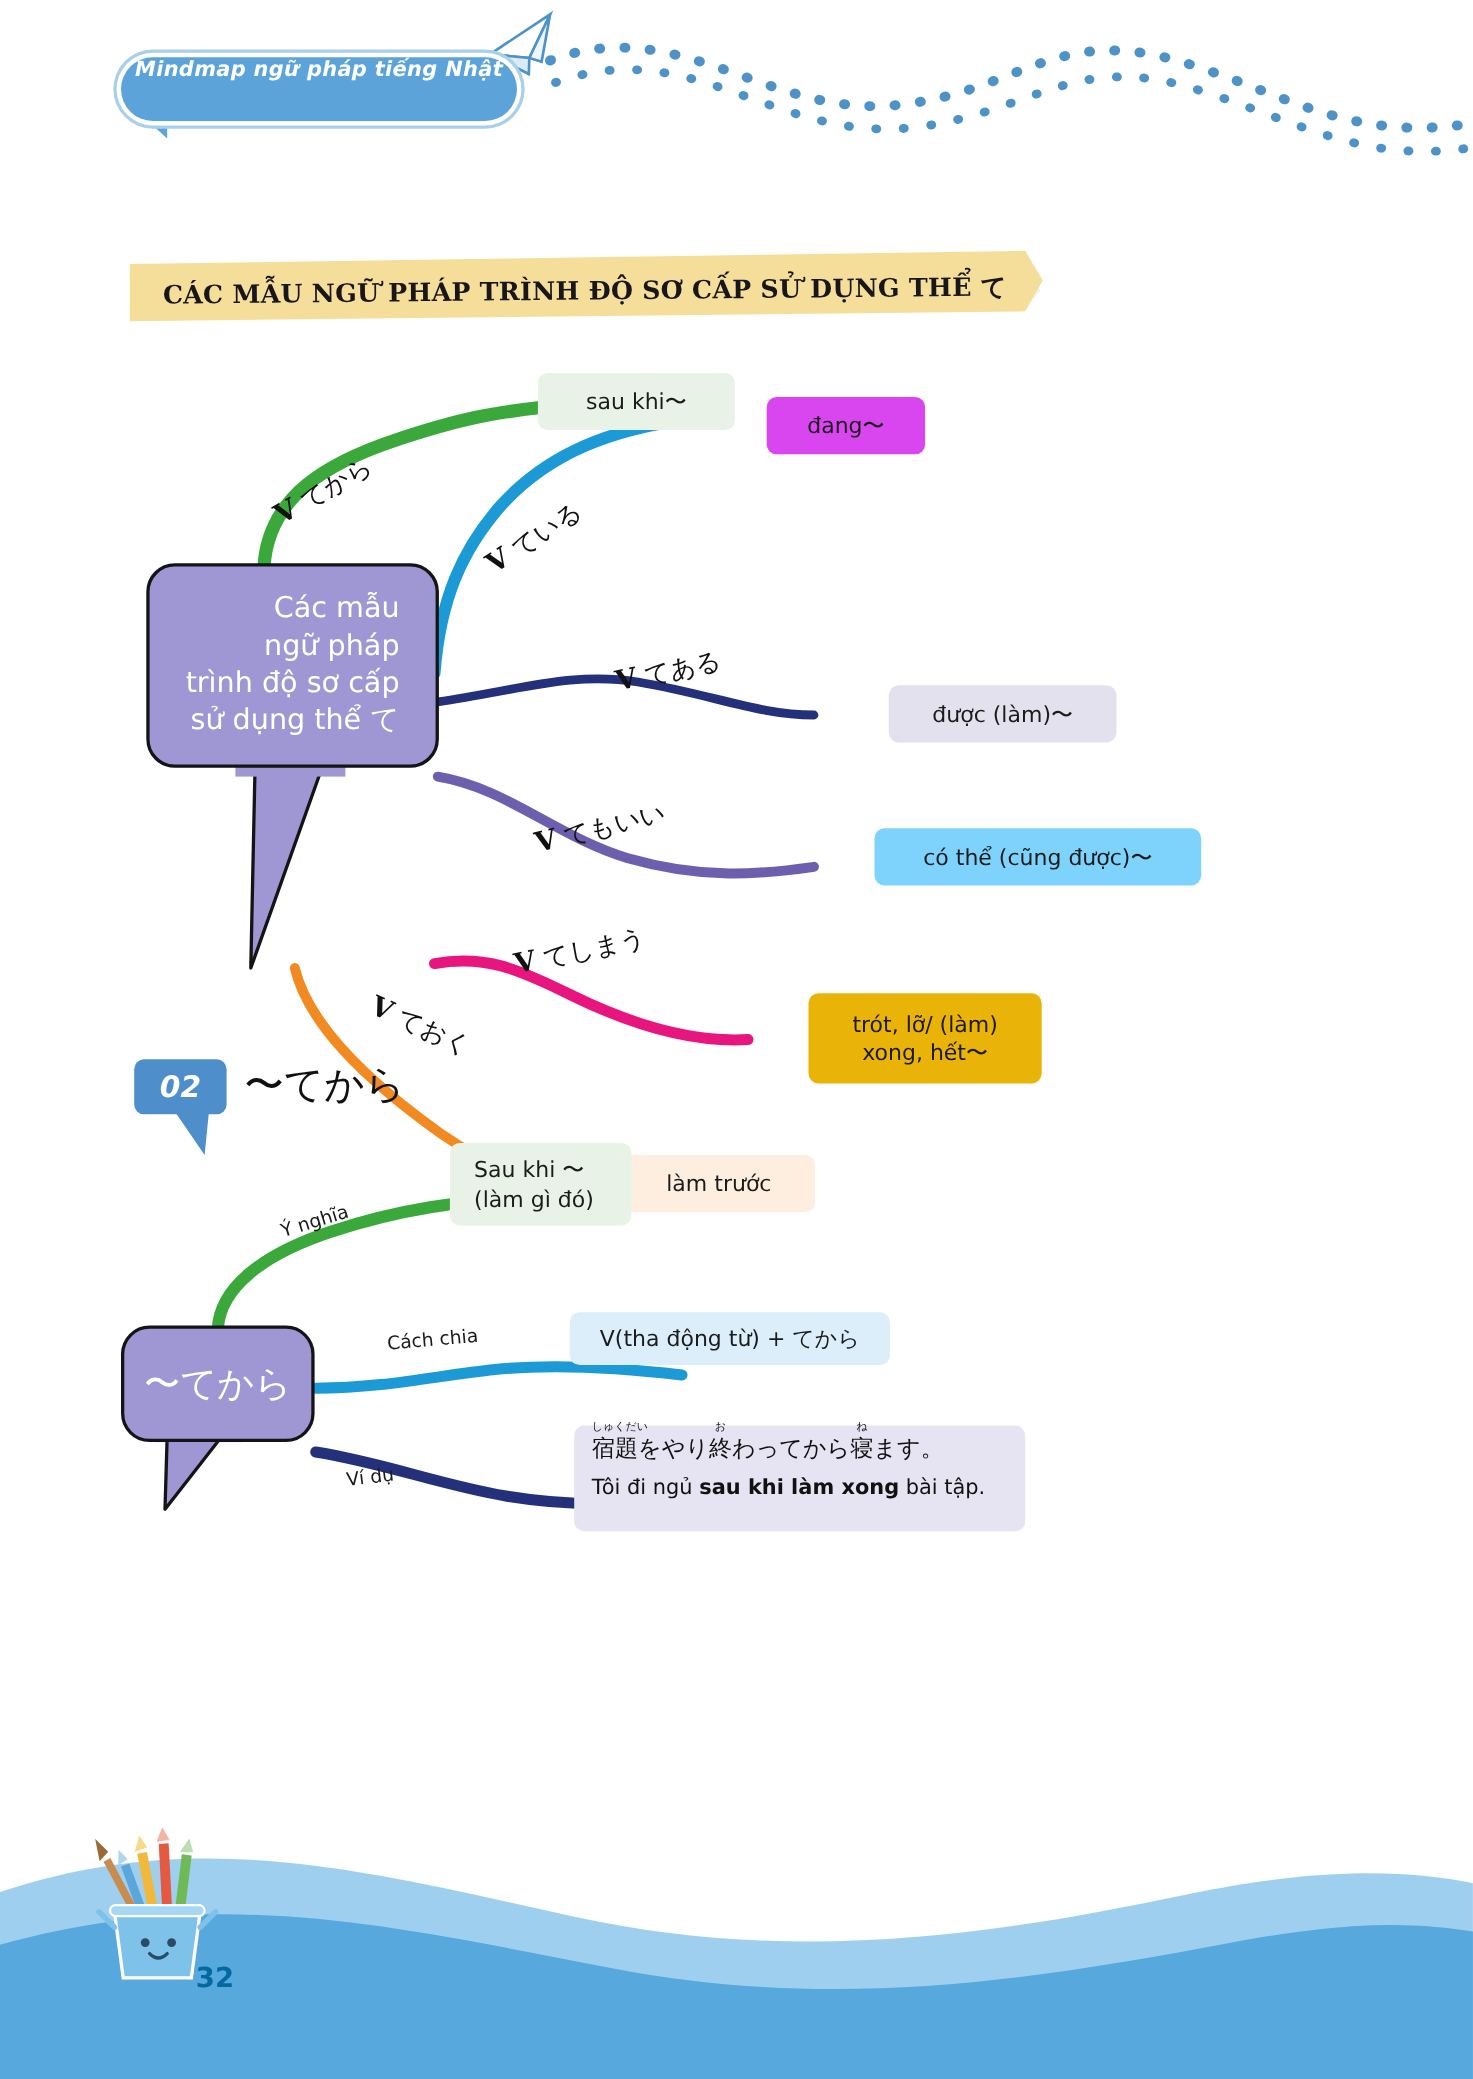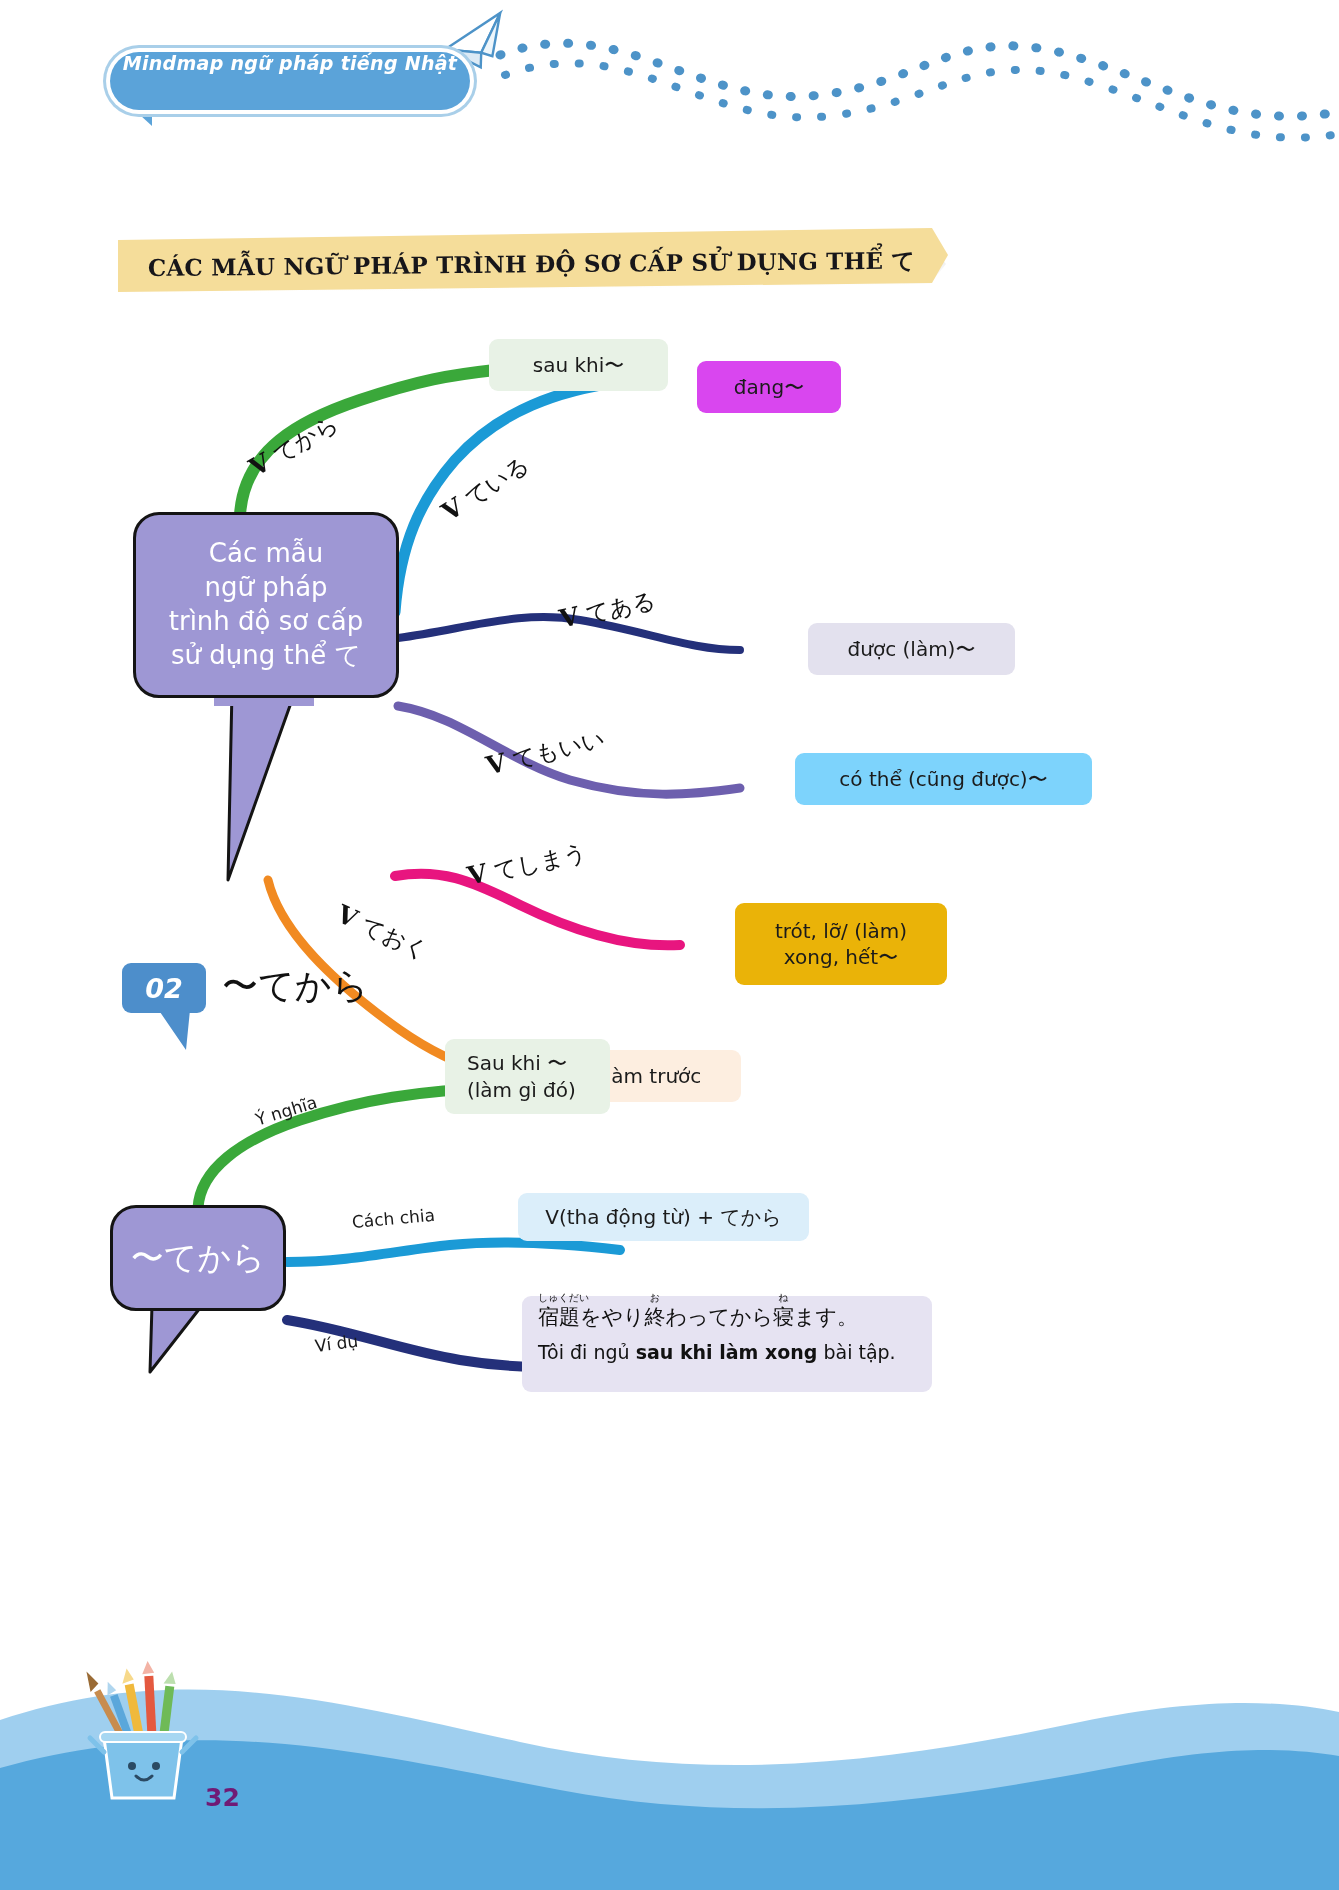--- a/index.html
+++ b/index.html
@@ -71,21 +71,21 @@
     background:#9e97d4;
     border:3px solid #141414;
     border-radius:26px;
     color:#ffffff;
     display:flex;align-items:center;justify-content:center;
     text-align:center;
     box-sizing:border-box;
   }
   #main-node{
     left:133px;top:512px;width:266px;height:186px;
-    font-size:26px;line-height:1.3;
+    font-size:26px;line-height:1.3;text-align:right;
   }
   #sub-node{
     left:110px;top:1205px;width:176px;height:106px;
     font-size:33px;
   }
 
   
   #sec-num-badge{
     position:absolute;left:122px;top:963px;
     width:84px;height:50px;background:#4d8ecb;border-radius:9px;
@@ -111,21 +111,21 @@
   .ruby .rt{
     position:absolute;left:0;right:0;top:-13px;
     font-size:10px;text-align:center;line-height:1;color:#111;
   }
   #ex-vi{font-size:19px;color:#111;margin-top:12px;white-space:nowrap;}
   #ex-vi b{font-weight:bold;}
 
   
   #page-number{
     position:absolute;left:178px;top:1783px;
-    font-size:25px;font-weight:bold;color:#701a75;margin-left:27px;
+    font-size:25px;font-weight:bold;color:#0369a1;
   }
 </style>
 </head>
 <body>
 
 <svg class="layer" viewBox="0 0 1339 1890">
 
   <path id="trail" d="M500 55 C 620 10, 700 110, 820 95 C 930 82, 960 20, 1080 58 C 1170 86, 1230 130, 1339 112" fill="none" stroke="#4d93c8" stroke-width="9" stroke-linecap="round" stroke-dasharray="1 22"></path>
   <path d="M505 75 C 630 30, 705 130, 830 116 C 940 103, 975 45, 1090 82 C 1180 110, 1240 150, 1339 134" fill="none" stroke="#4d93c8" stroke-width="8" stroke-linecap="round" stroke-dasharray="1 24"></path>
 
@@ -260,21 +260,21 @@
 <div class="node" id="sub-node">
   <span>〜てから</span>
 </div>
 
 <div class="thin-label" style="left:256px;top:1110px;transform:rotate(-17deg);transform-origin:left center;">Ý nghĩa</div>
 
 <div class="thin-label" style="left:352px;top:1212px;transform:rotate(-5deg);transform-origin:left center;">Cách chia</div>
 
 <div class="thin-label" style="left:315px;top:1336px;transform:rotate(-7deg);transform-origin:left center;">Ví dụ</div>
 
-<div class="leaf" style="left:409px;top:1039px;width:165px;height:75px;background:#e8f2e6;flex-direction:column;align-items:flex-start;padding-left:22px;margin-left:36px;">
+<div class="leaf" style="left:409px;top:1039px;width:165px;height:75px;background:#e8f2e6;flex-direction:column;align-items:flex-start;padding-left:22px;">
   <span>Sau khi 〜</span>
   <span>(làm gì đó)</span>
 </div>
 
 <div class="leaf" style="left:518px;top:1193px;width:291px;height:48px;background:#dbeefa;">
   <span>V(tha động từ) + てから</span>
 </div>
 
 <div id="ex-box">
   <div class="ruby-line">

